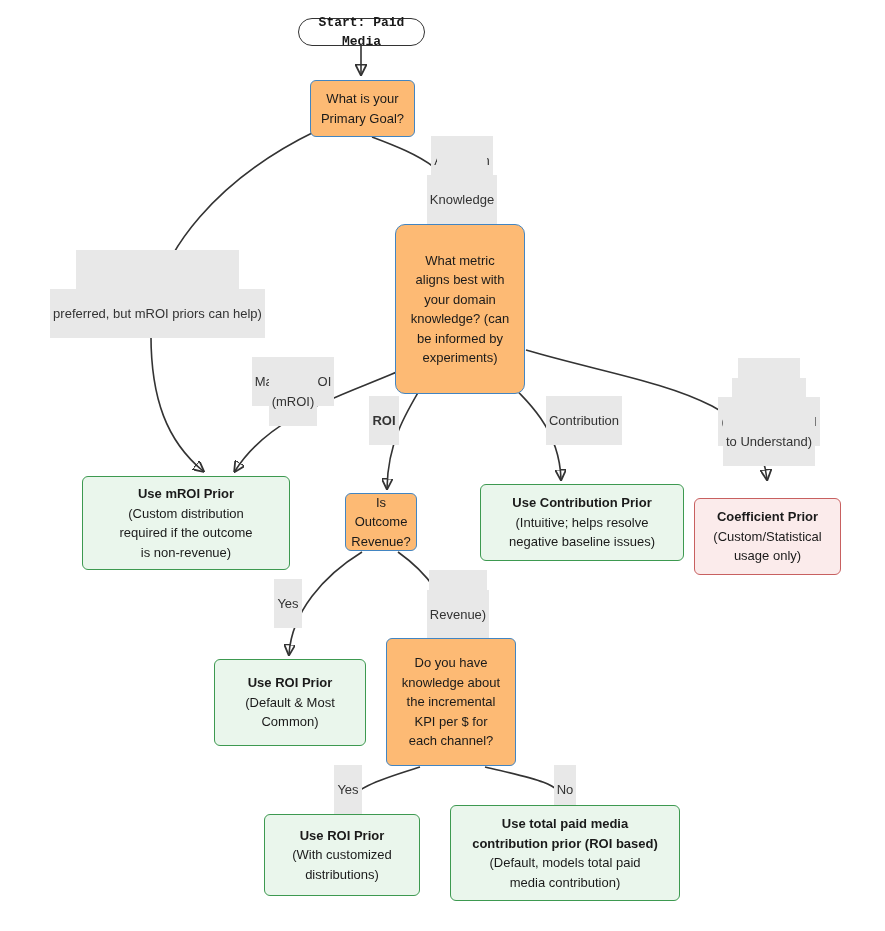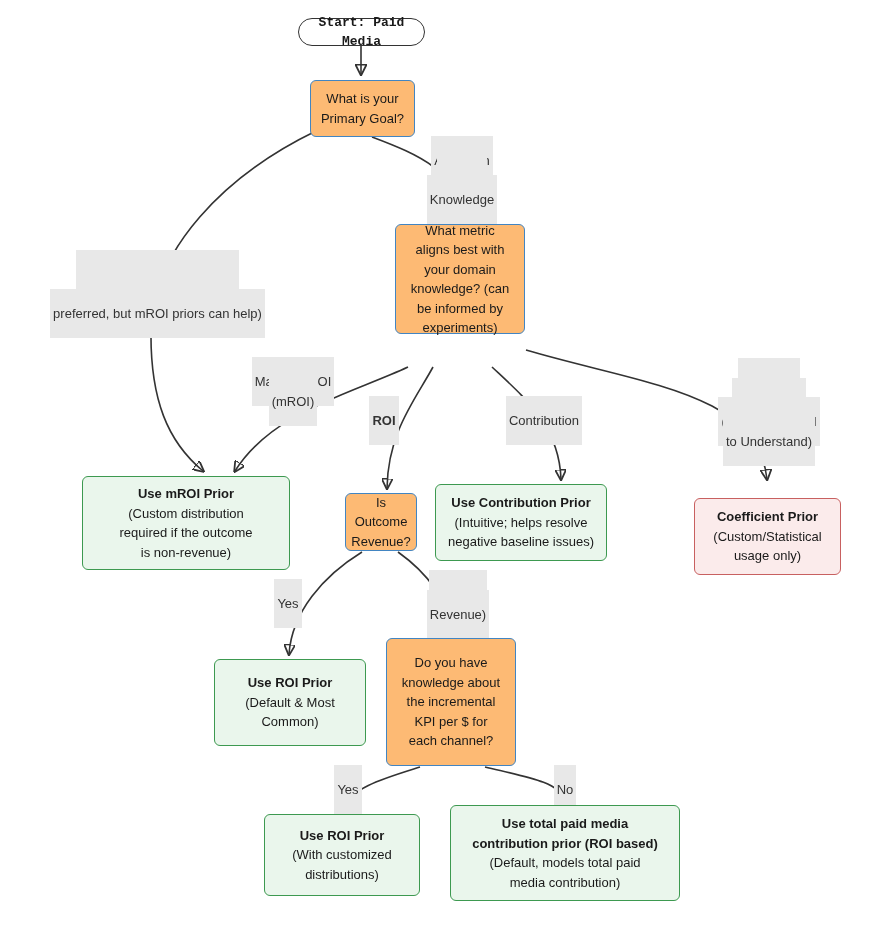--- a/index.html
+++ b/index.html
@@ -92,21 +92,21 @@
 (Note: Box constraints are
 preferred, but mROI priors can help)</span>
   </div>
   <div class="elabel" style="left:248px; top:372px; width:90px;">
     <span>Marginal ROI
 (mROI)</span>
   </div>
   <div class="elabel" style="left:360px; top:411px; width:48px;font-weight:bold;">
     <span>ROI</span>
   </div>
-  <div class="elabel" style="left:492px; top:411px; width:90px;text-align:right;">
+  <div class="elabel" style="left:539px; top:411px; width:90px;">
     <span>Contribution</span>
   </div>
   <div class="elabel" style="left:708px; top:373px; width:122px;">
     <span>Statistical
 Parameters
 (Abstract + Hard
 to Understand)</span>
   </div>
   <div class="elabel" style="left:268px; top:594px; width:40px;">
     <span>Yes</span>
@@ -124,42 +124,42 @@
 
   <div class="node start-node" style="left:298px; top:18px; width:127px; height:28px;font-family:Liberation Mono, monospace;">
     <span class="t">Start: Paid Media</span>
   </div>
 
   <div class="node q" style="left:310px; top:80px; width:105px; height:57px;">
     <span class="t">What is your
 Primary Goal?</span>
   </div>
 
-  <div class="node q" style="left:395px; top:224px; width:130px; height:110px;">
+  <div class="node q" style="left:395px; top:224px; width:130px; height:170px;border-radius:10px;">
     <span class="t">What metric
 aligns best with
 your domain
 knowledge? (can
 be informed by
 experiments)</span>
   </div>
 
   <div class="node g" style="left:82px; top:476px; width:208px; height:94px;">
     <span class="title">Use mROI Prior</span>
     <span class="t">(Custom distribution
 required if the outcome
 is non-revenue)</span>
   </div>
 
   <div class="node q" style="left:345px; top:493px; width:72px; height:58px;">
     <span class="t">Is Outcome
 Revenue?</span>
   </div>
 
-  <div class="node g" style="left:435px; top:484px; width:172px; height:77px;">
+  <div class="node g" style="left:480px; top:484px; width:204px; height:77px;">
     <span class="title">Use Contribution Prior</span>
     <span class="t">(Intuitive; helps resolve
 negative baseline issues)</span>
   </div>
 
   <div class="node r" style="left:694px; top:484px; width:147px; height:77px;margin-top:14px;">
     <span class="title">Coefficient Prior</span>
     <span class="t">(Custom/Statistical
 usage only)</span>
   </div>

